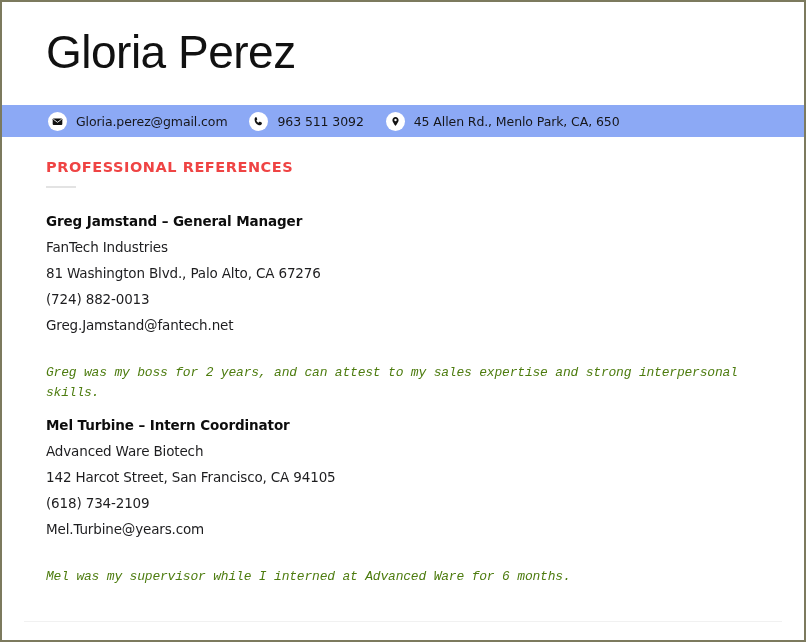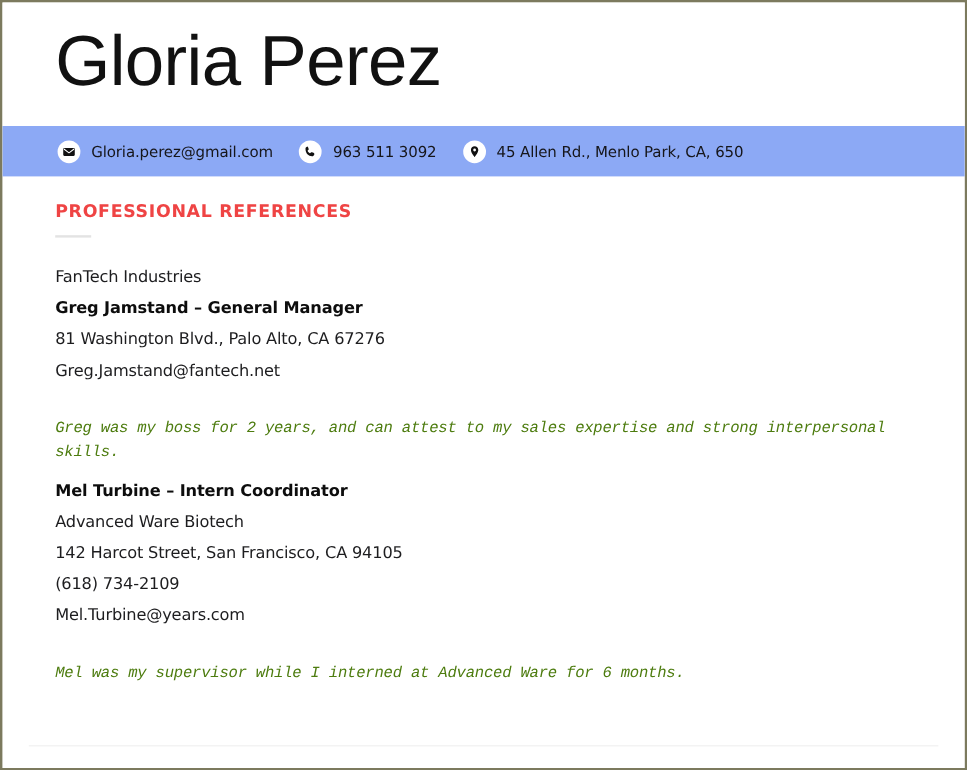--- a/index.html
+++ b/index.html
@@ -25,33 +25,33 @@
   .header-band {
     box-sizing: border-box;
     height: 103px;
     padding: 0 0 0 44px;
     display: flex;
     align-items: center;
     background: #ffffff;
   }
   .candidate-name {
     font-family: "Liberation Sans", sans-serif;
-    font-size: 59px;
+    font-size: 46px;
     font-weight: 400;
     line-height: 1;
     letter-spacing: -0.5px;
     color: #111111;
     margin: 0;
     padding-bottom: 4px;
   }
 
   
   .contact-bar {
     box-sizing: border-box;
-    height: 42px;
+    height: 32px;
     background: #8ca9f5;
     display: flex;
     align-items: center;
     padding-left: 46px;
     gap: 0;
   }
   .contact-item {
     display: flex;
     align-items: center;
     margin-right: 22px;
@@ -178,23 +178,24 @@
     </div>
 
   </div>
 
   <div class="doc-body">
 
     <h2 class="section-title">PROFESSIONAL REFERENCES</h2>
     <div class="section-rule"></div>
 
     <div class="reference-block">
+      <div class="ref-line ref-name">Greg Jamstand – General Manager</div>
       <div class="ref-line">FanTech Industries</div>
-      <div class="ref-line ref-name">Greg Jamstand – General Manager</div>
       <div class="ref-line">81 Washington Blvd., Palo Alto, CA 67276</div>
+      <div class="ref-line">(724) 882-0013</div>
       <div class="ref-line">Greg.Jamstand@fantech.net</div>
       <div class="ref-quote">Greg was my boss for 2 years, and can attest to my sales expertise and strong interpersonal skills.</div>
     </div>
 
     <div class="reference-block second">
       <div class="ref-line ref-name">Mel Turbine – Intern Coordinator</div>
       <div class="ref-line">Advanced Ware Biotech</div>
       <div class="ref-line">142 Harcot Street, San Francisco, CA 94105</div>
       <div class="ref-line">(618) 734-2109</div>
       <div class="ref-line">Mel.Turbine@years.com</div>

